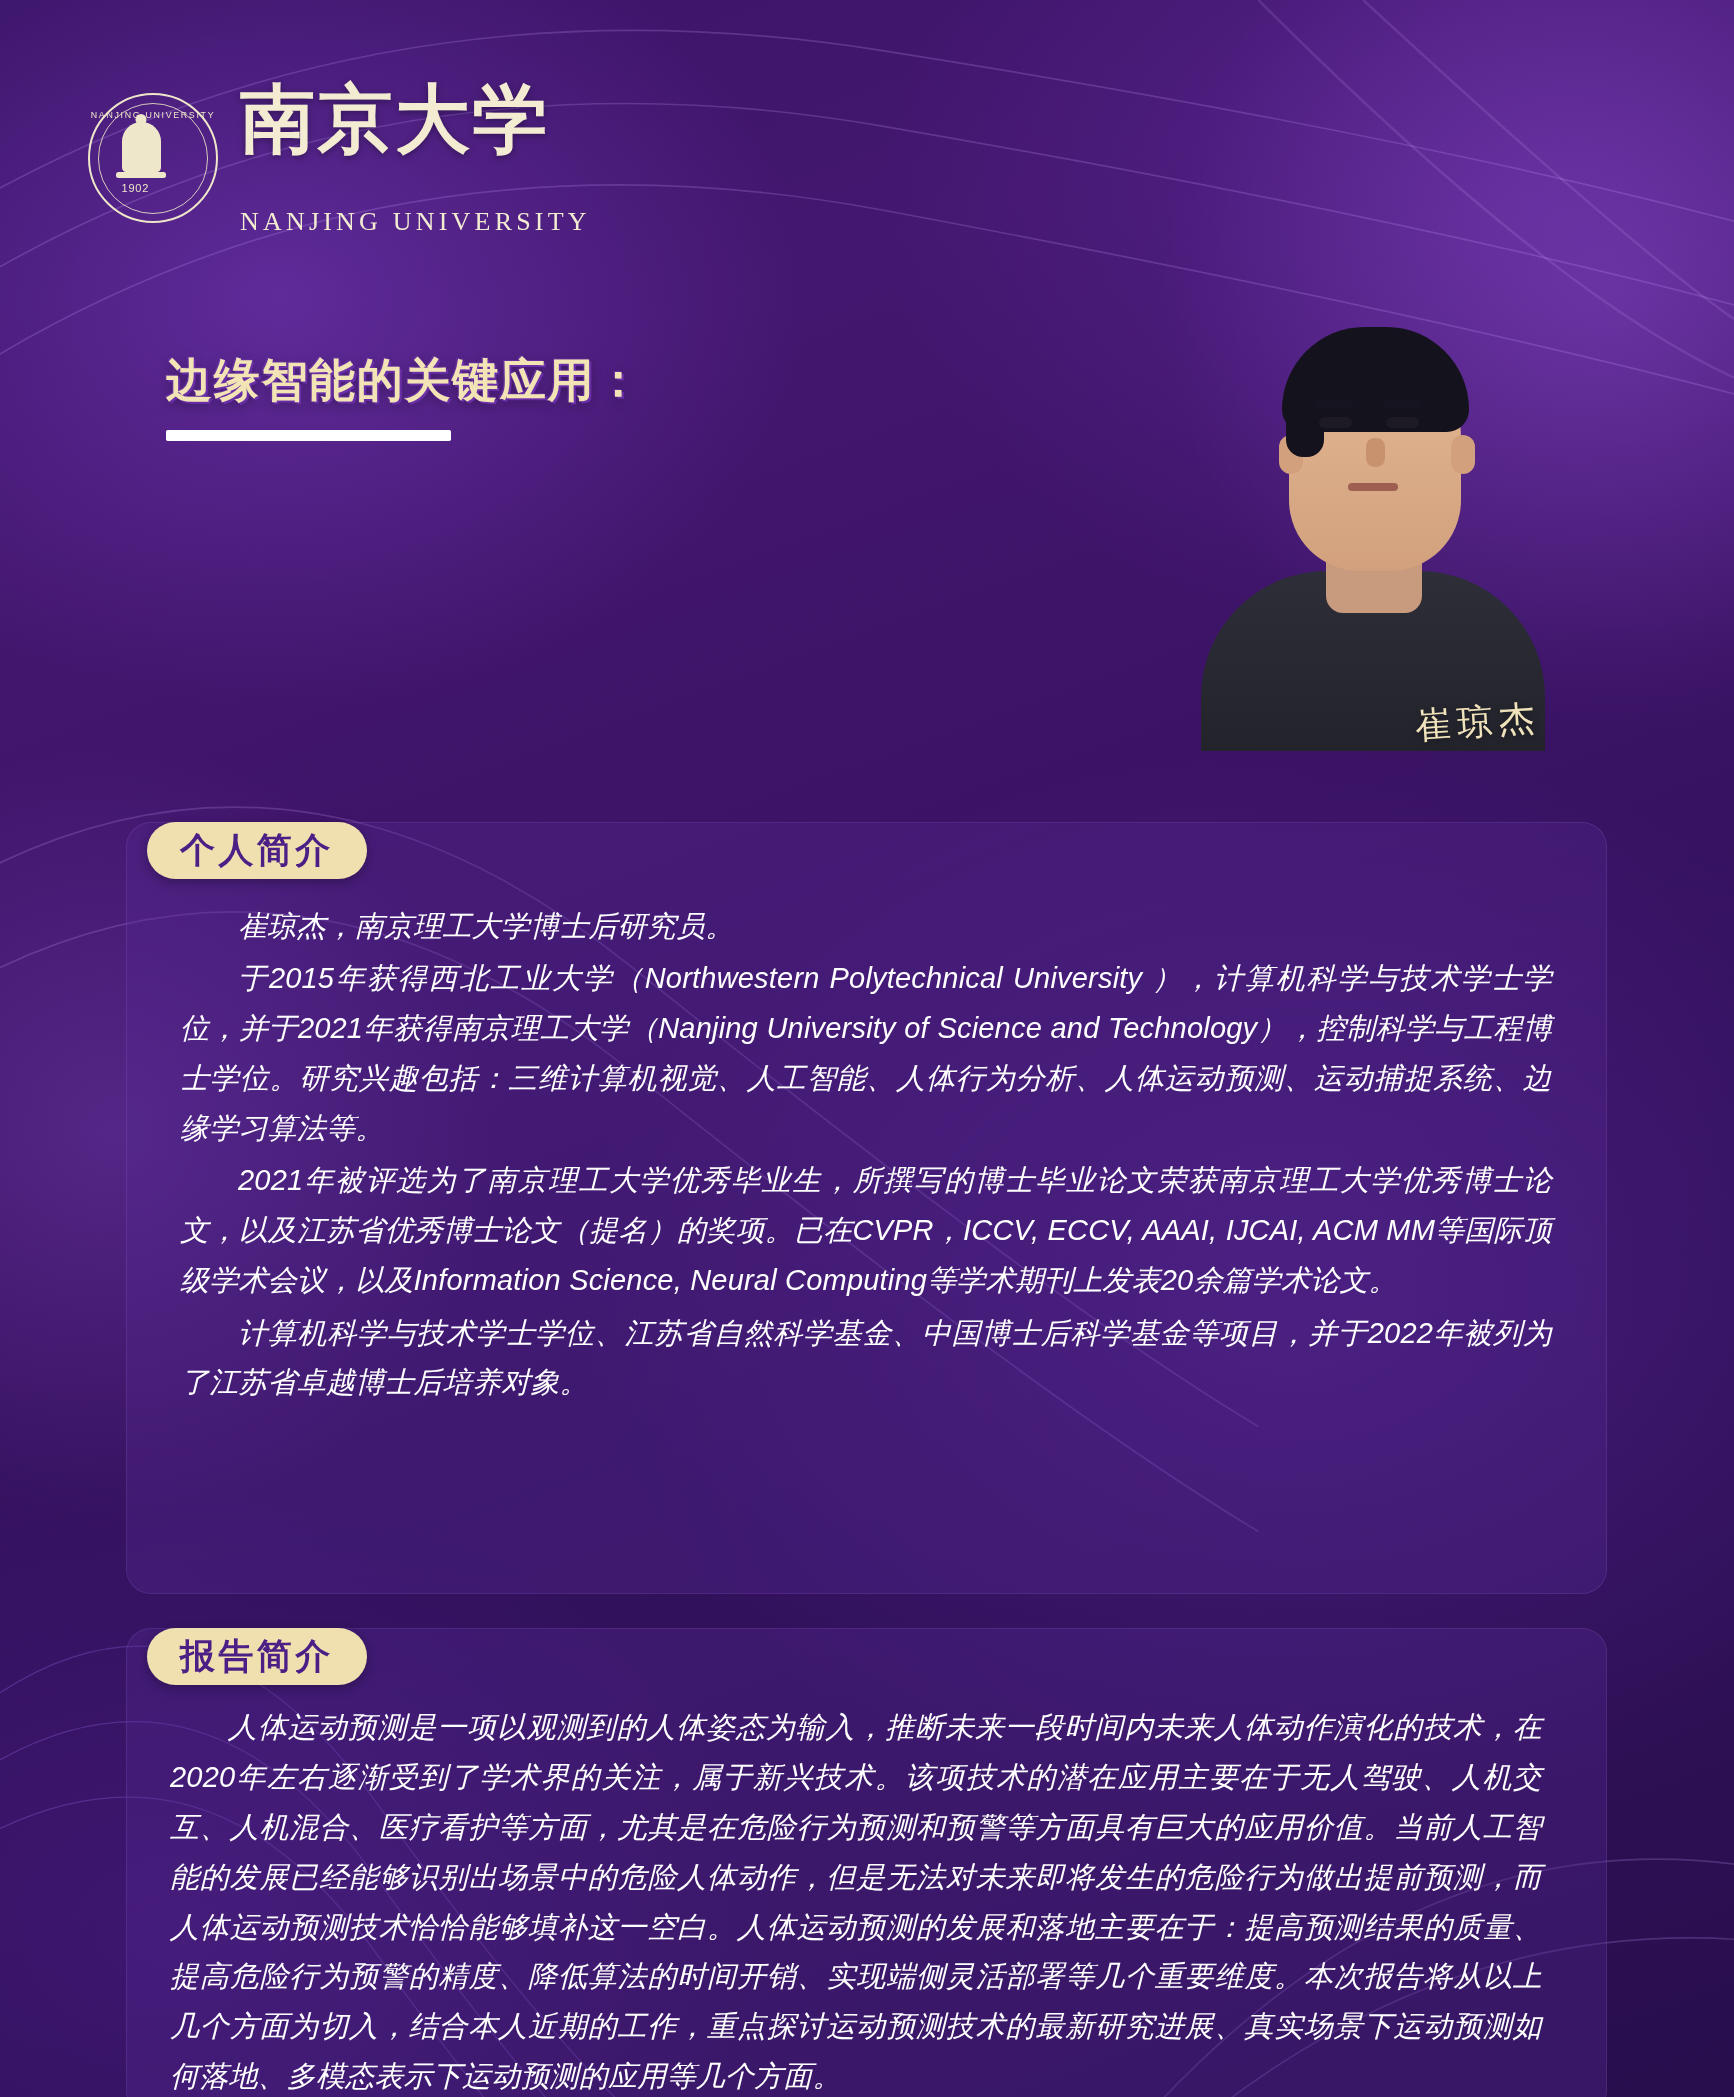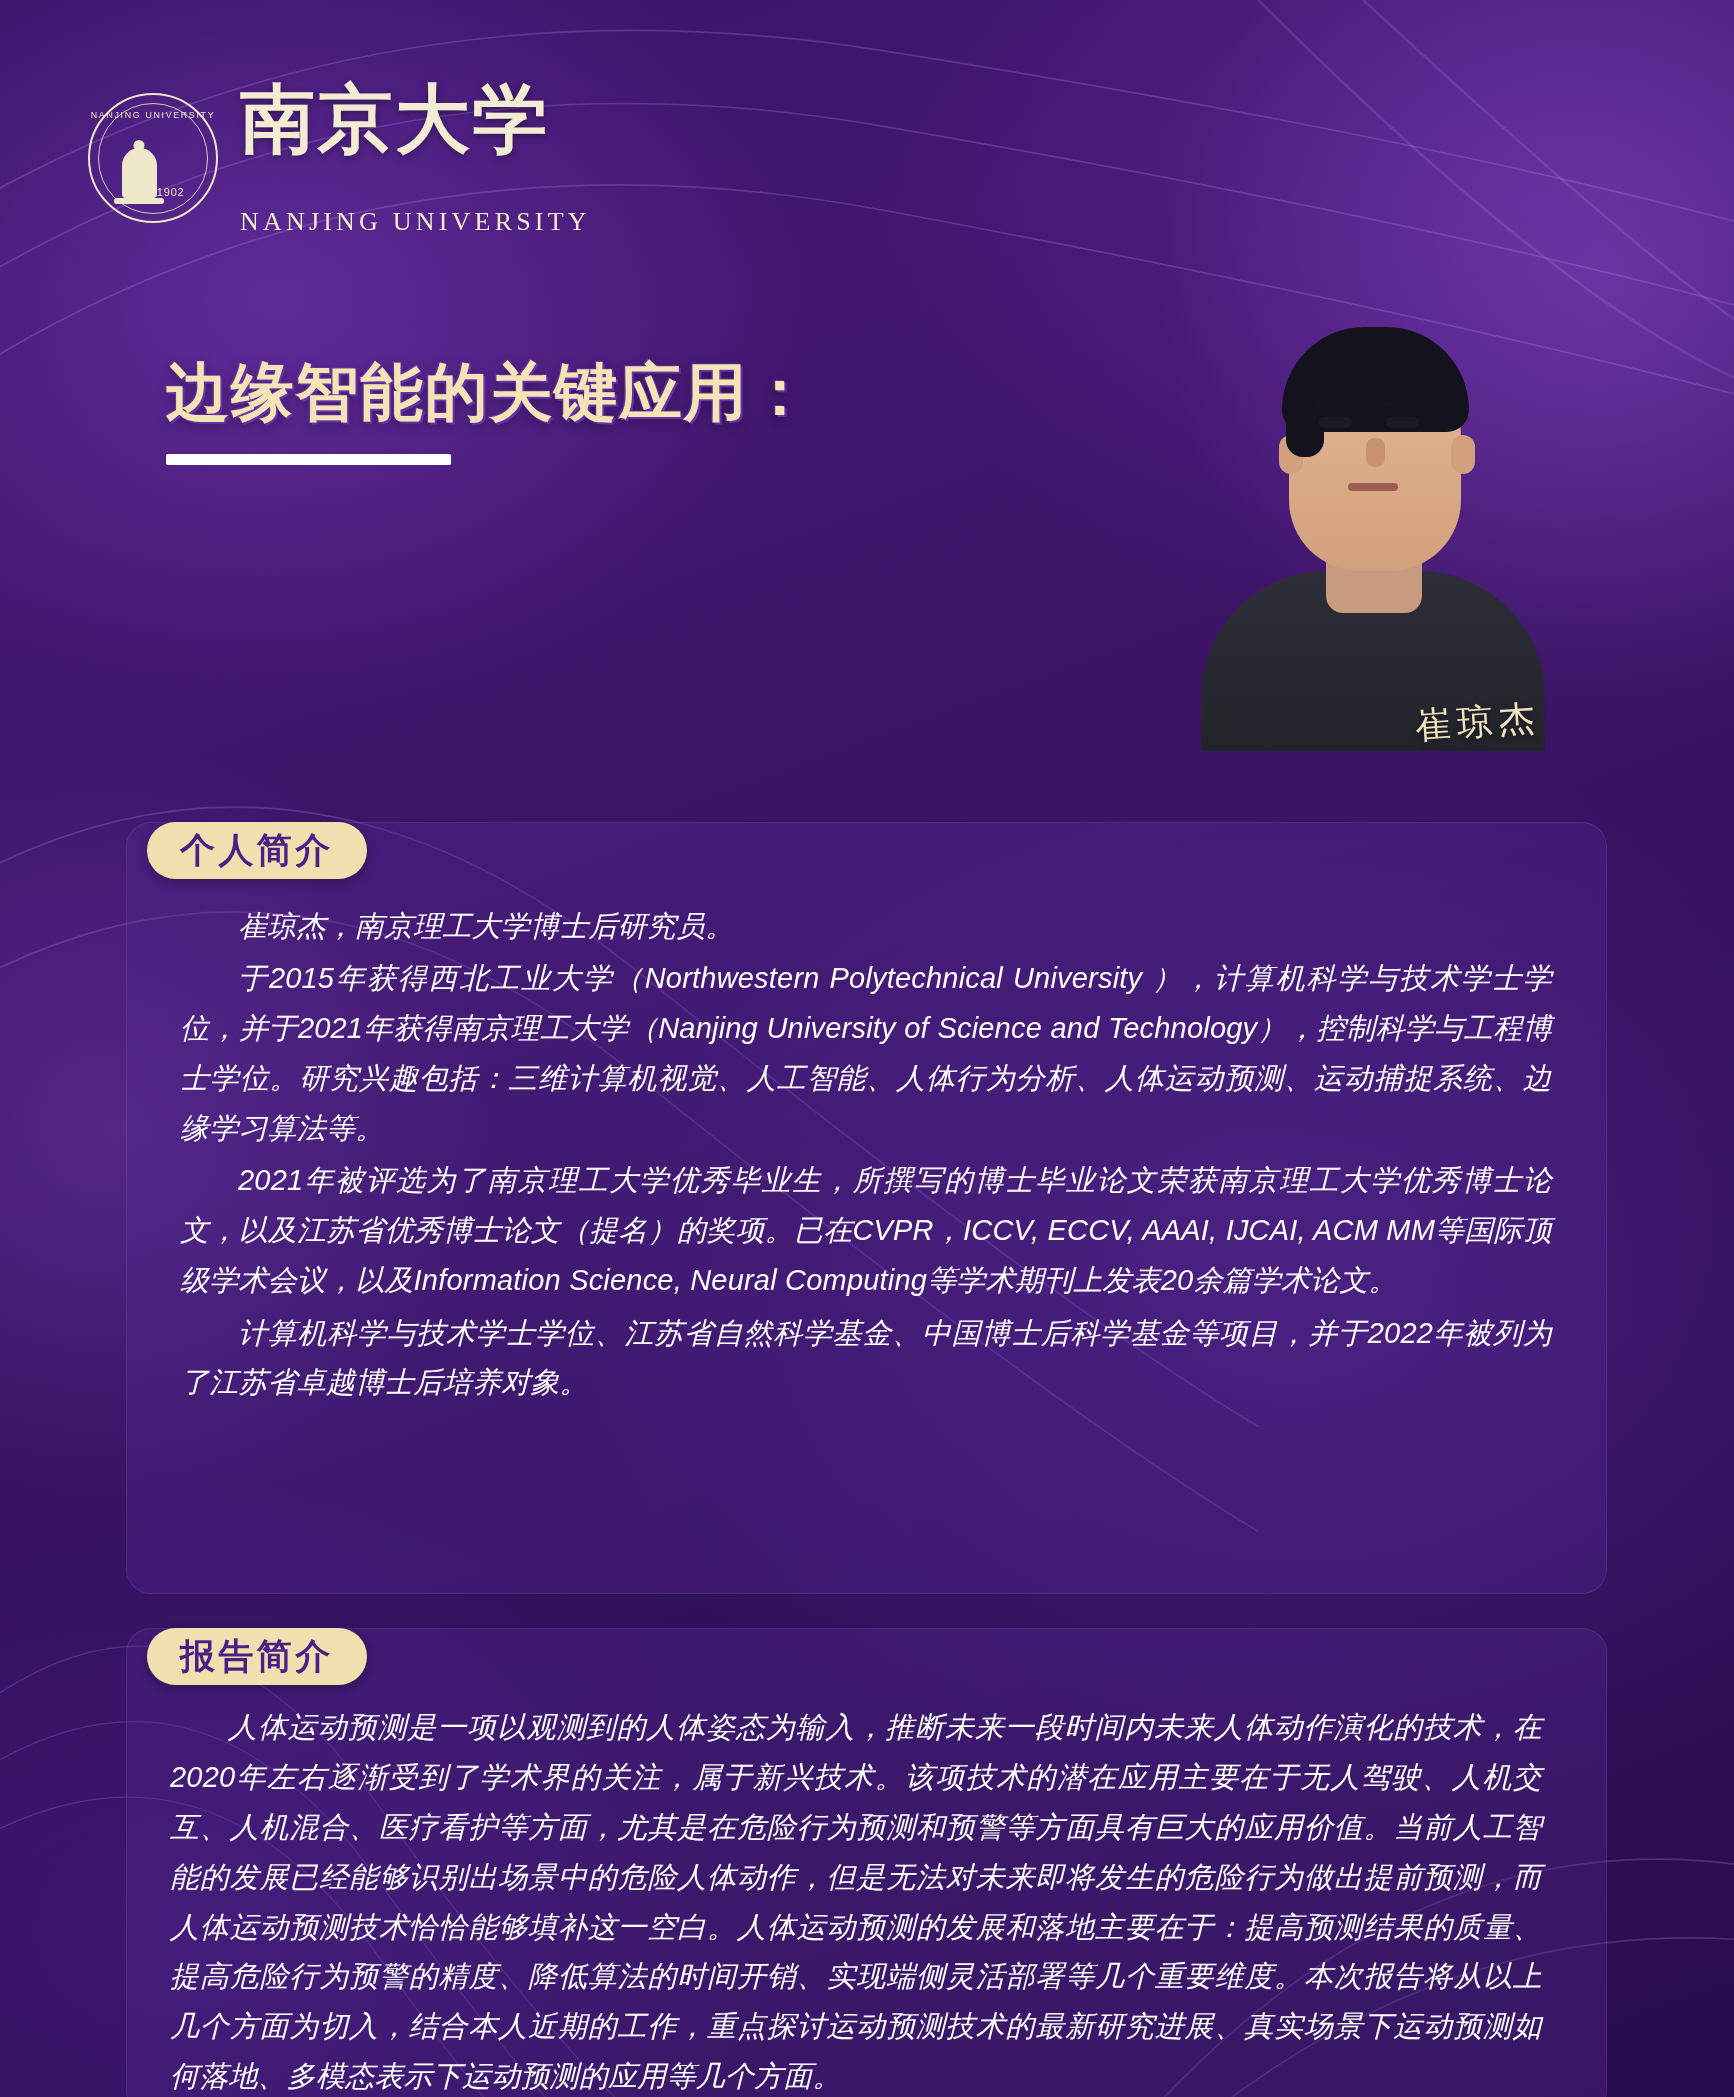--- a/index.html
+++ b/index.html
@@ -59,21 +59,21 @@
   }
   .logo-seal:after {
     content: "";
     position: absolute; inset: 7.6px;
     border-radius: 50%;
     border: 1.3px solid rgba(239,231,201,0.85);
   }
   .seal-inner {
     position: relative; z-index: 2;
     width: 63px; height: 80px;
-    display: flex; flex-direction: row; align-items: flex-end; justify-content: center;
+    display: flex; flex-direction: column; align-items: flex-start; justify-content: center;
   }
   .seal-bell {
     width: 39px; height: 50px;
     background: #efe7c9;
     border-radius: 19.3px 19.3px 4.2px 4.2px;
     position: relative;
   }
   .seal-bell:before {
     content: "";
     position: absolute; left: 50%; transform: translateX(-50%);
@@ -116,21 +116,21 @@
 
   
   .title-block {
     position: absolute;
     left: 166px; top: 348px;
     width: 1007px;
   }
   .title-line {
     font-family: "DejaVu Sans", sans-serif;
     font-weight: 700;
-    font-size: 63px;
+    font-size: 46px;
     line-height: 1.42;
     letter-spacing: 1.7px;
     color: #f2e4b4;
     text-shadow:
        2.1px 2.1px 0 #6a2fa8,
       -1.3px -1.3px 0 rgba(120,60,180,0.55),
        0 4.2px 11.7px rgba(0,0,0,0.35);
   }
   .title-underline {
     margin-top: 17px;

